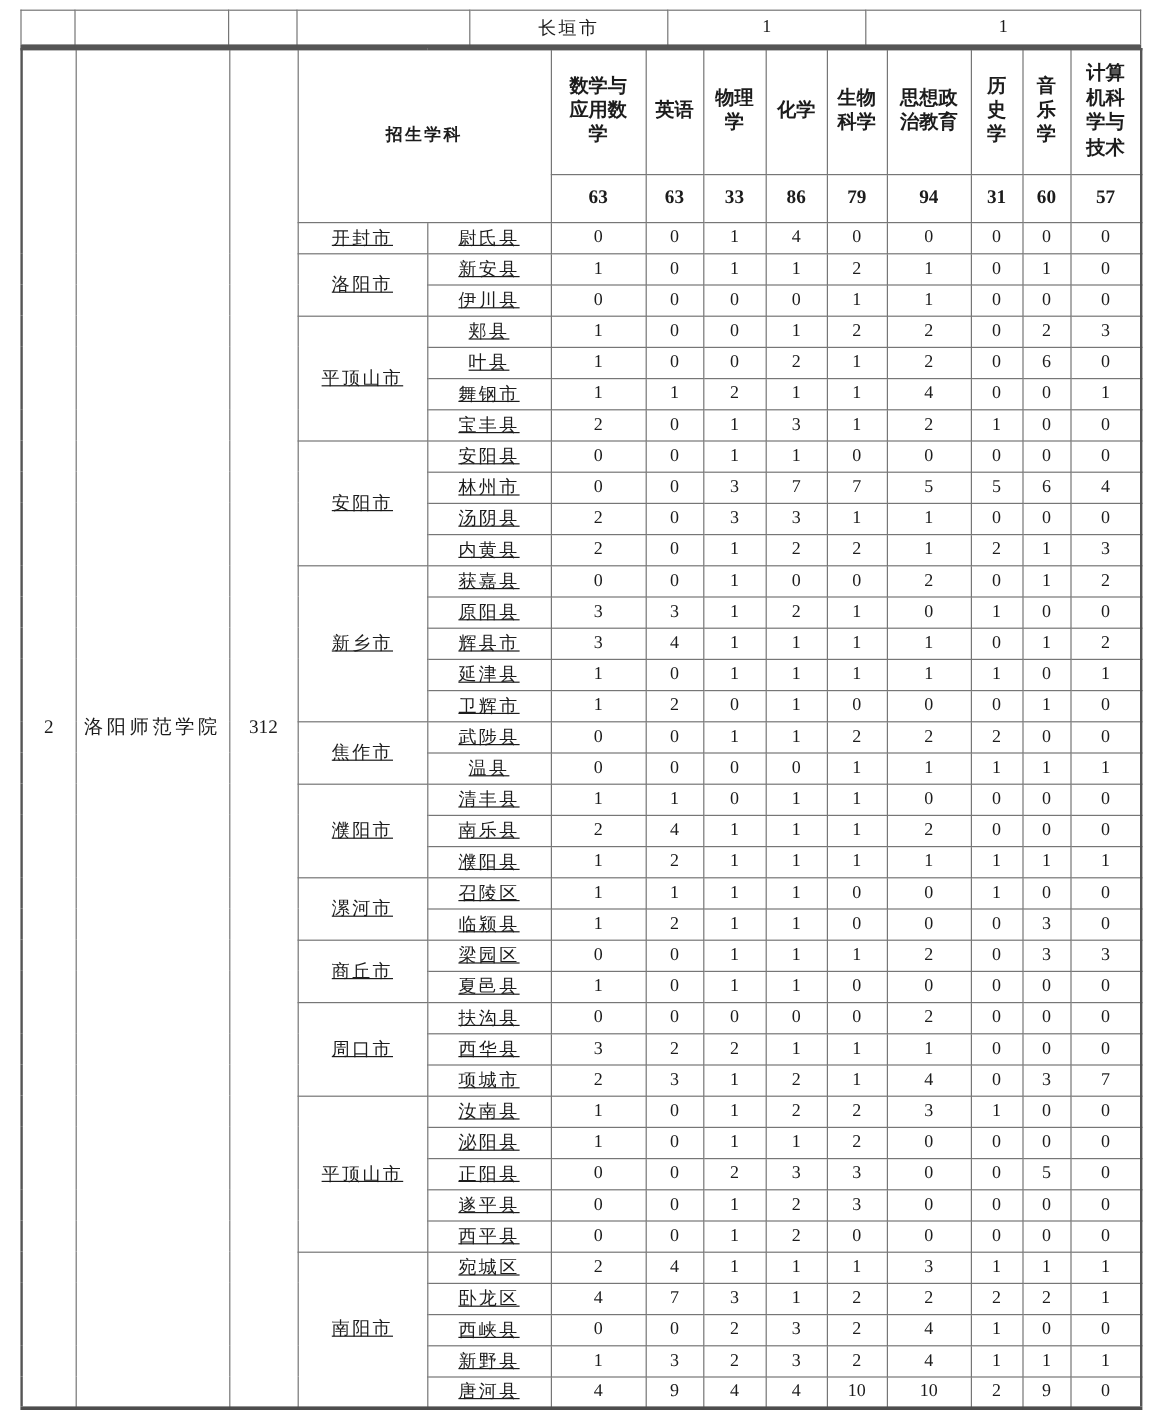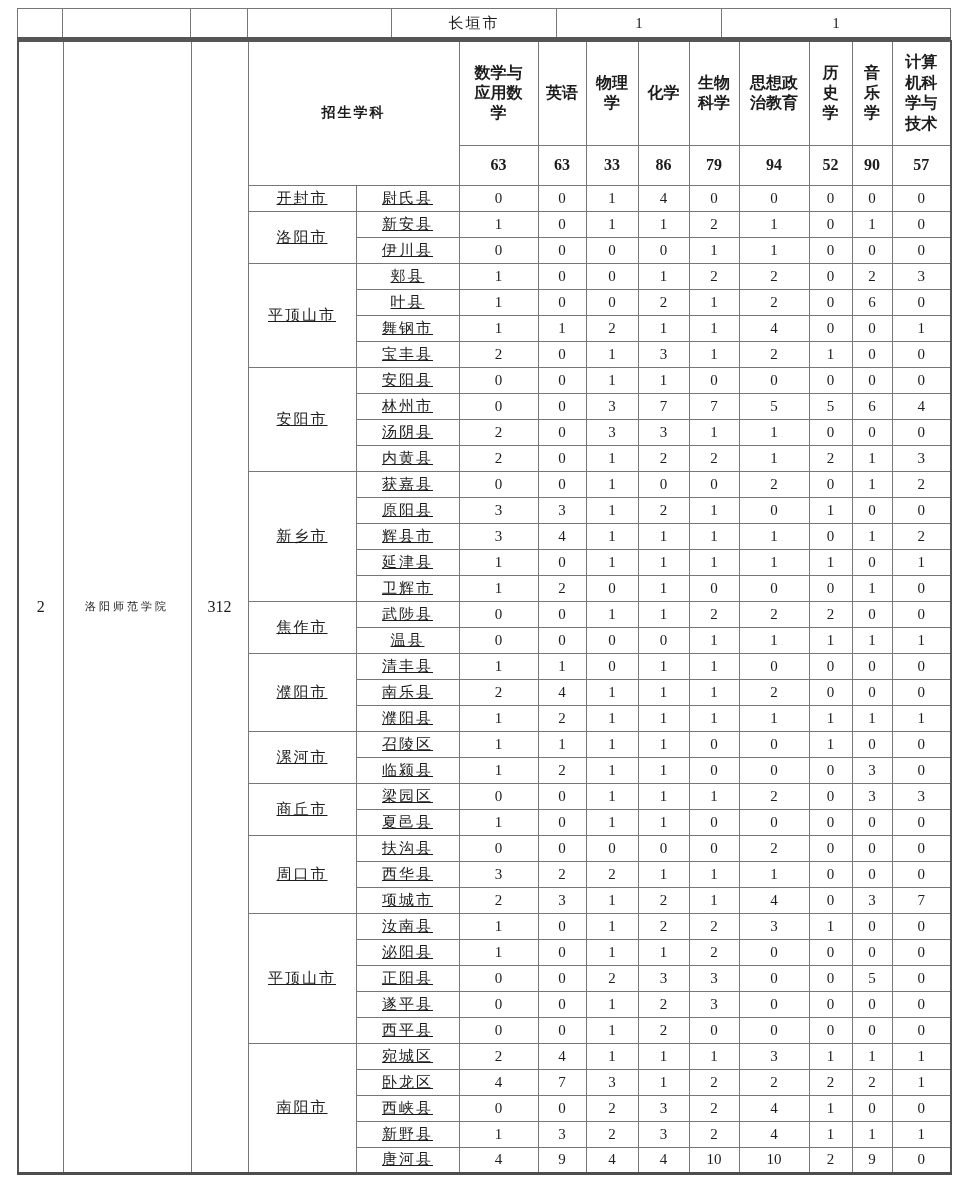--- a/index.html
+++ b/index.html
@@ -20,21 +20,21 @@
       font-family: "Liberation Sans", "DejaVu Sans", sans-serif;
       font-weight: 700; font-size: 16px; white-space: pre-line;
       line-height: 1.28; padding: 0 3px; }
   td.subjlabel { font-size: 14px; letter-spacing: 2px; }
   tr.totals { height: 40px; }
   tr.totals td { font-weight: 700; font-size: 16px;
       font-family: Liberation Serif, serif; }
   tr.bodyrow { height: 26px; }
   tr.bodyrow td { font-size: 15px; }
   td.cityc, td.countyc { letter-spacing: 2px; font-size: 15px; text-decoration: underline; }
-  td.schoolname { letter-spacing: 3px; font-size: 11px; font-family: Liberation Serif, serif; }
+  td.schoolname { letter-spacing: 3px; font-size: 16px; font-family: Liberation Serif, serif; }
   td.seqc, td.schooltotal { font-size: 16px; }
 </style>
 </head>
 <body>
 
 <div class="sheet">
   <table class="toprow">
     <colgroup>
       <col style="width:45px">
         <col style="width:128px">
@@ -102,22 +102,22 @@
 学与
 技术</td>
         </tr>
         <tr class="totals">
           <td>63</td>
           <td>63</td>
           <td>33</td>
           <td>86</td>
           <td>79</td>
           <td>94</td>
-          <td>52</td>
-          <td>90</td>
+          <td>31</td>
+          <td>60</td>
           <td>57</td>
         </tr>
         <tr class="bodyrow">
           <td rowspan="1" class="cityc">开封市</td>
           <td class="countyc">尉氏县</td>
           <td>0</td>
           <td>0</td>
           <td>1</td>
           <td>4</td>
           <td>0</td>

